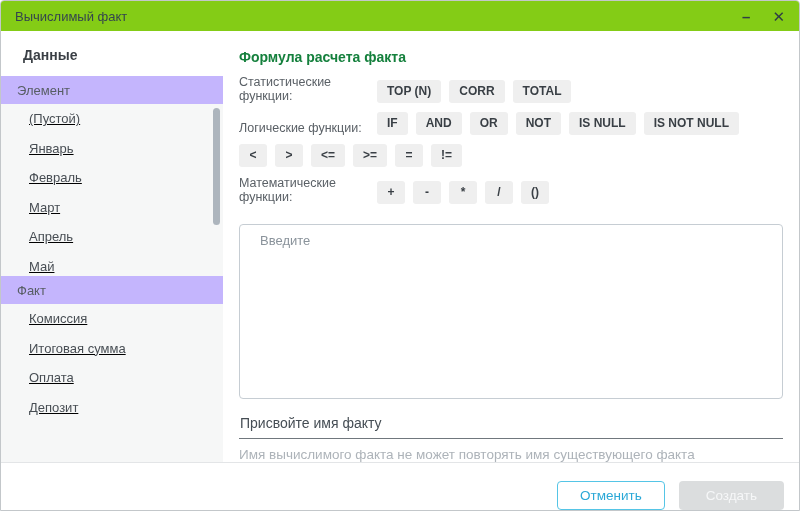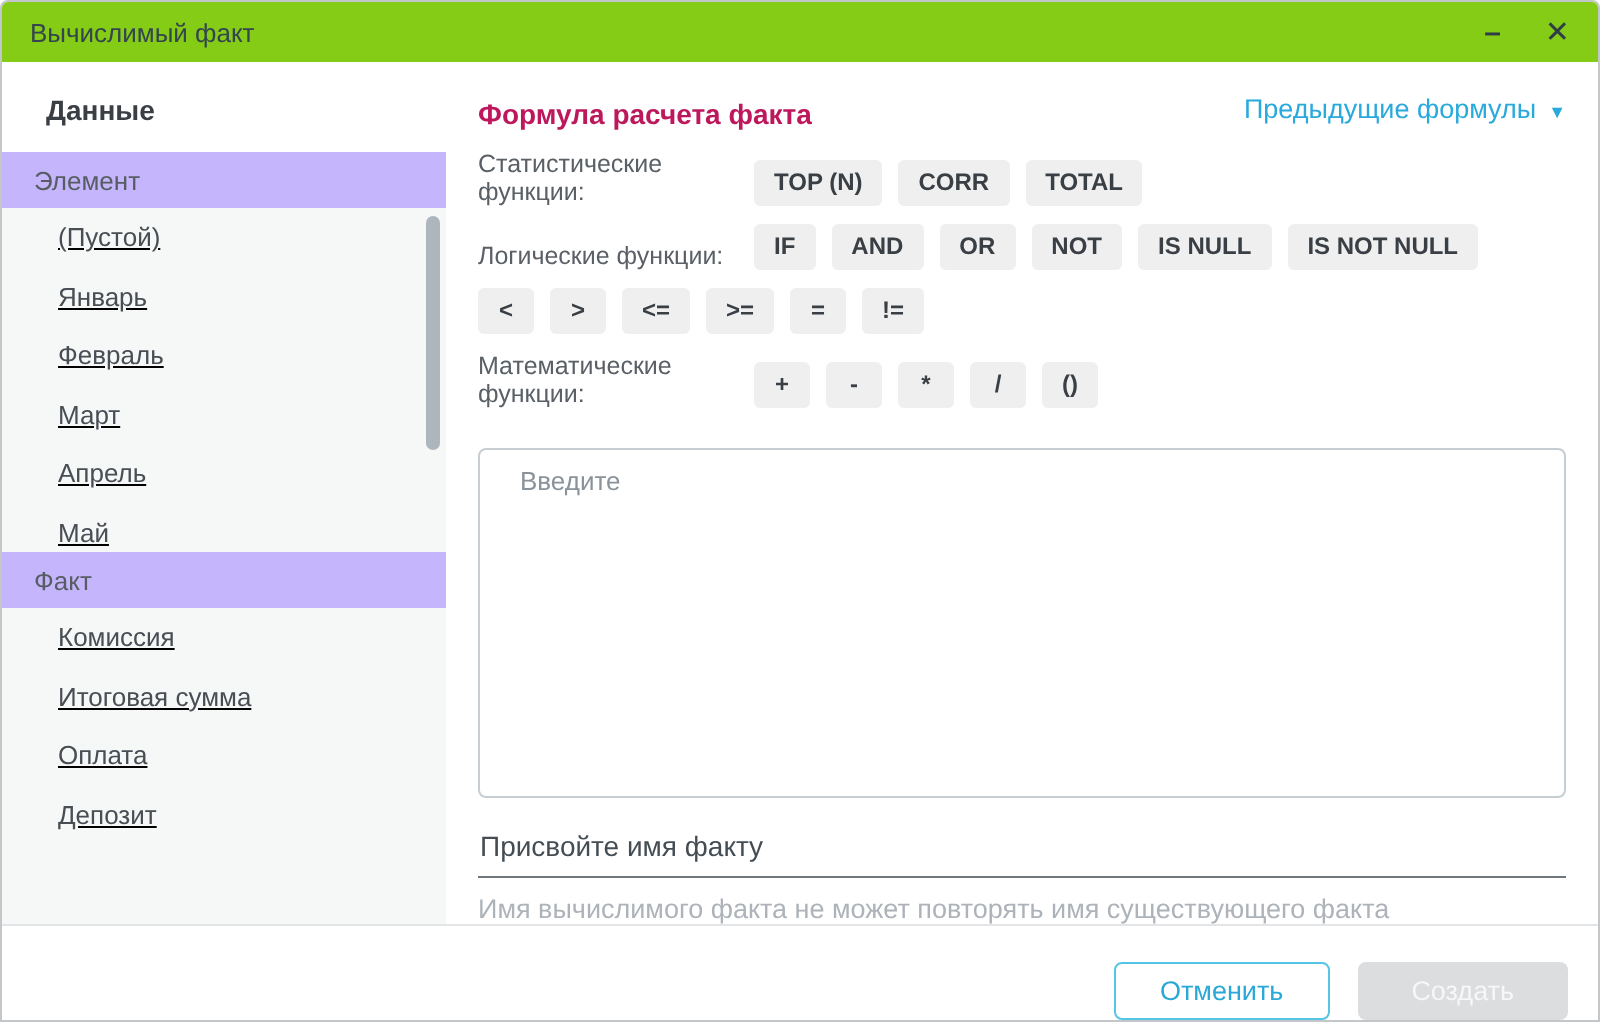--- a/index.html
+++ b/index.html
@@ -46,21 +46,21 @@
   }
   .side-scrollbar {
     position: absolute; top: 4px; right: 3px;
     width: 7px; height: 117px;
     background: #adb5bd; border-radius: 4px;
   }
 
   
   .main { flex: 1 1 auto; padding: 16px 16px 0 16px; display: flex; flex-direction: column; }
   .main-header { display: flex; align-items: flex-start; justify-content: space-between; }
-  .main-title { font-size: 14px; font-weight: bold; color: #be185d; padding-top: 2px; }
+  .main-title { font-size: 14px; font-weight: bold; color: #15803d; padding-top: 2px; }
   .prev-link { color: #29a9dc; font-size: 13.5px; cursor: pointer; display: flex; align-items: center; gap: 6px; }
   .prev-link .caret { font-size: 9px; padding-top: 2px; }
 
   .fn-rows { margin-top: 10px; }
   .fn-row { display: flex; align-items: flex-end; margin-bottom: 9px; }
   .fn-label { flex: 0 0 138px; font-size: 12.5px; color: #5a6066; }
   .fn-btns { display: flex; gap: 8px; }
   .fn-btn {
     background: #efefef; border: none; border-radius: 3px;
     font-family: "Liberation Sans", sans-serif;
@@ -147,24 +147,20 @@
             <div class="side-item">Итоговая сумма</div>
             <div class="side-item">Оплата</div>
             <div class="side-item">Депозит</div>
           </div>
       </div>
     </div>
 
     <div class="main">
       <div class="main-header">
         <div class="main-title">Формула расчета факта</div>
-        <div class="prev-link">
-          <span>Предыдущие формулы</span>
-          <span class="caret">▼</span>
-        </div>
       </div>
 
       <div class="fn-rows">
         <div class="fn-row">
           <span class="fn-label">Статистические функции:</span>
           <span class="fn-btns">
               <button class="fn-btn">TOP (N)</button>
               <button class="fn-btn">CORR</button>
               <button class="fn-btn">TOTAL</button>
             </span>

